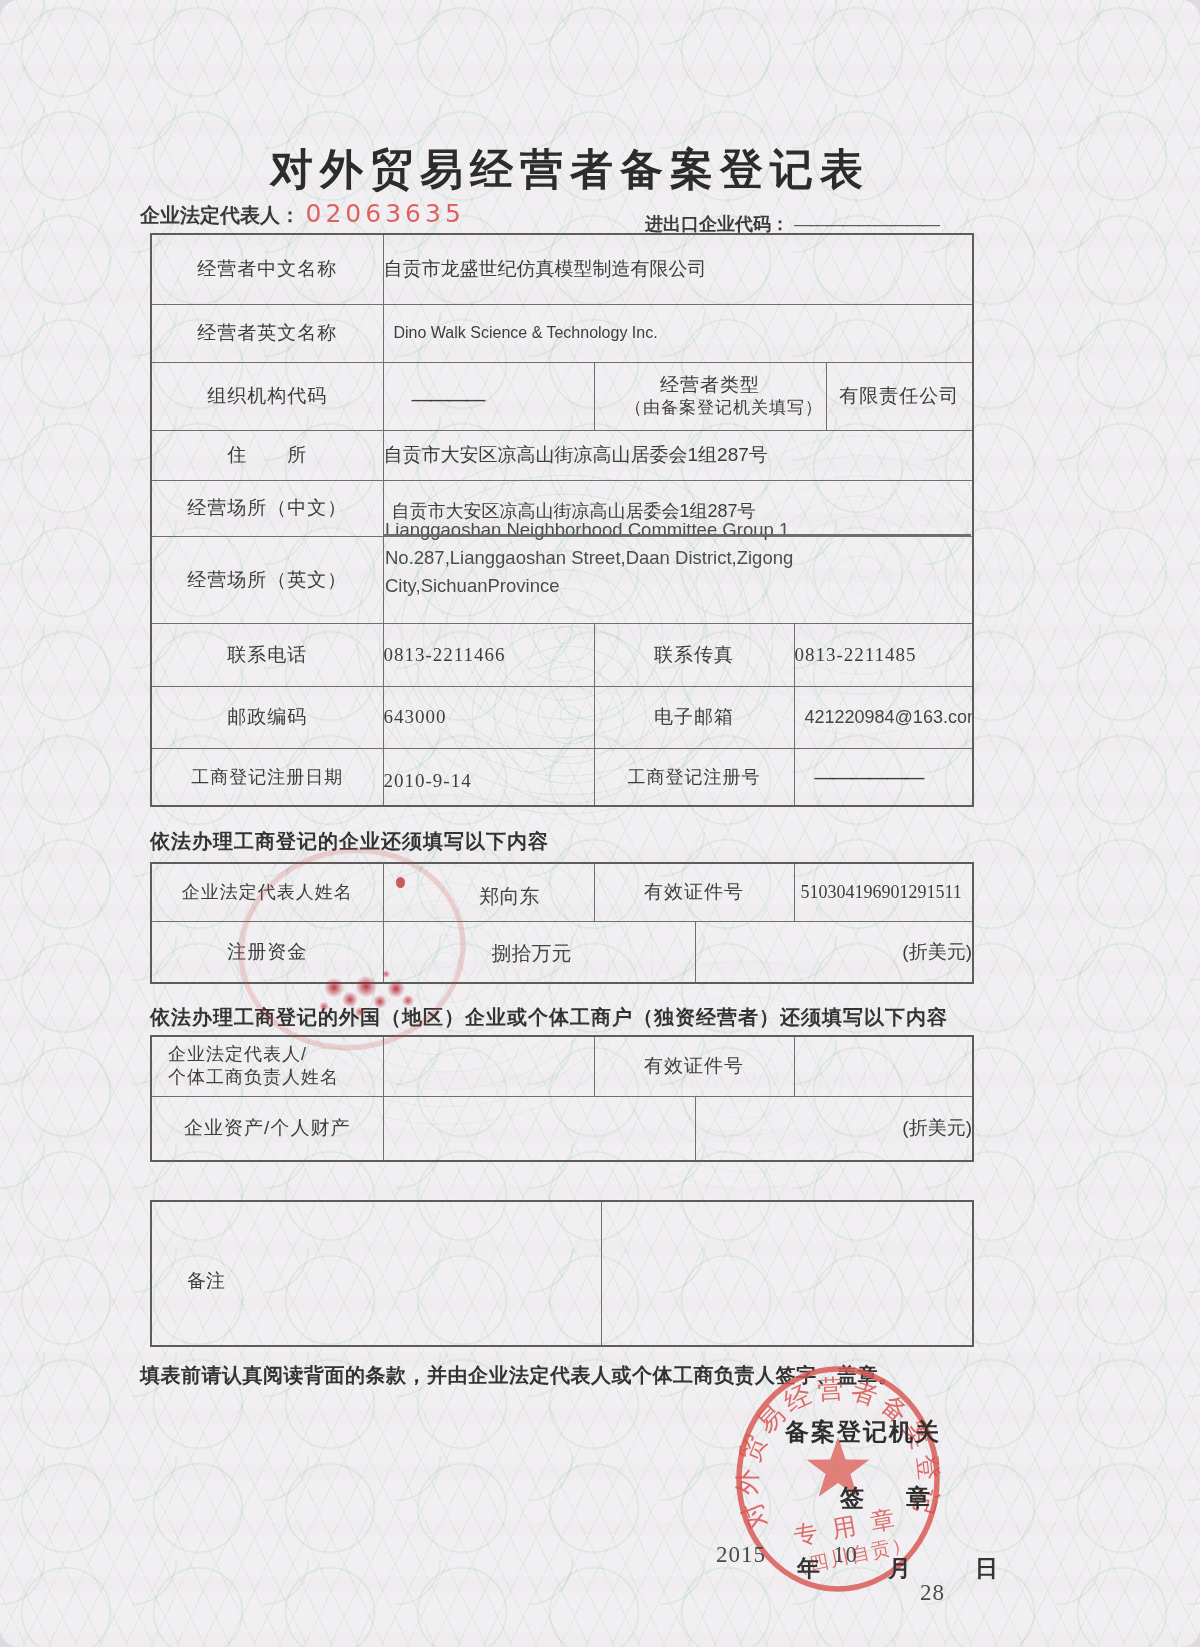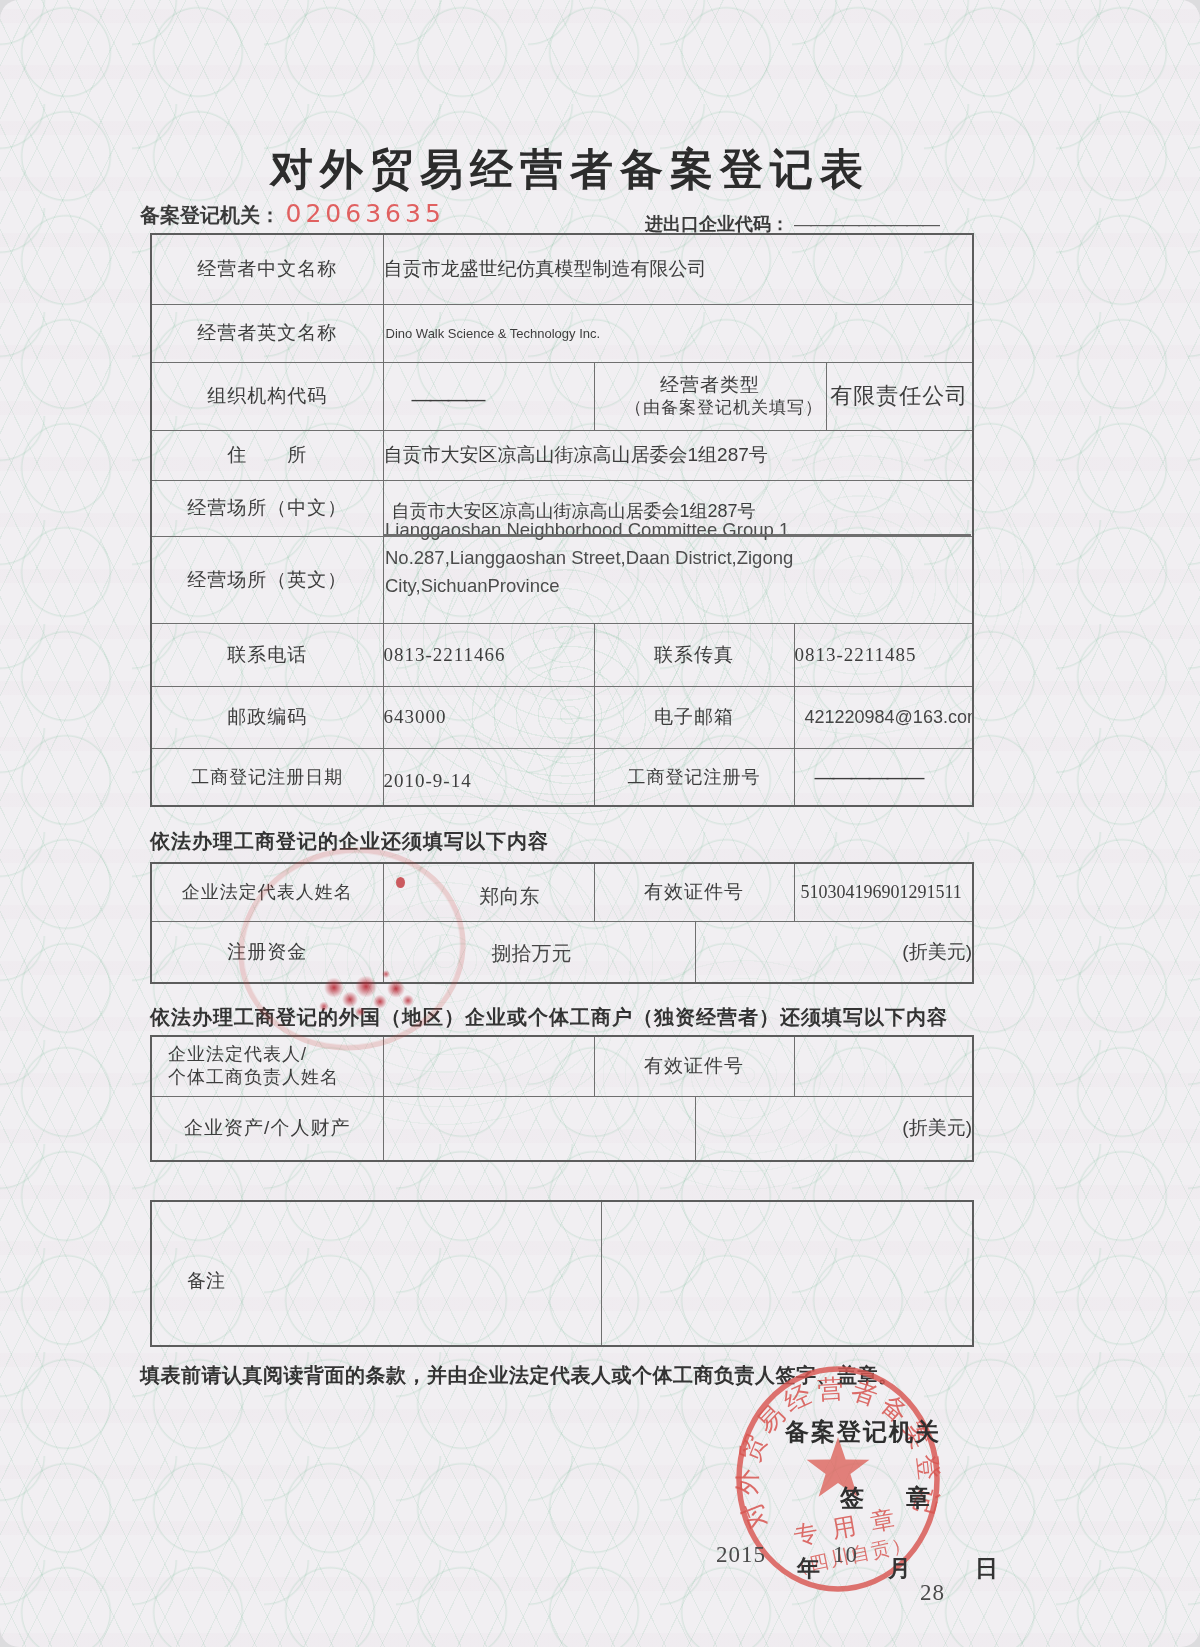--- a/index.html
+++ b/index.html
@@ -75,21 +75,21 @@
   <div class="rosette abs" style="left:350px; top:450px; width:430px; height:370px; opacity:.9;"></div>
   <div class="rosette abs" style="left:465px; top:620px; width:210px; height:190px; opacity:1;"></div>
   <div class="rosette abs" style="left:690px; top:430px; width:340px; height:310px; opacity:.55;"></div>
   <div class="rosette abs" style="left:230px; top:790px; width:430px; height:340px; opacity:.6;"></div>
   <div class="rosette abs" style="left:590px; top:950px; width:310px; height:250px; opacity:.45;"></div>
 
   <div class="abs title">对外贸易经营者备案登记表</div>
 
 
   <div class="abs topline" style="left:140px; top:199px; font-size:20px;">
-    <span class="lbl-strong">备案登记机关：</span>
+    <span class="lbl-strong">企业法定代表人：</span>
     <span class="red-number">02063635</span>
   </div>
 
   <div class="abs topline" style="left:645px; top:212px;">
     <span class="lbl-strong">进出口企业代码：</span>
     <span class="dashes">—————————</span>
   </div>
 
   <table class="t" style="left:150px; top:233px; width:822px;">
     <colgroup>
@@ -99,30 +99,30 @@
         <col style="width:32px">
         <col style="width:147px">
       </colgroup>
     <tbody>
         <tr style="height:70px">
       <td class="lab">经营者中文名称</td>
       <td class="val" colspan="4">自贡市龙盛世纪仿真模型制造有限公司</td>
     </tr>
     <tr style="height:58px">
       <td class="lab">经营者英文名称</td>
-      <td class="val" colspan="4" style="font-size:13px; padding-left:2px;">Dino Walk Science &amp; Technology Inc.</td>
+      <td class="val" colspan="4" style="font-size:16px; padding-left:10px;">Dino Walk Science &amp; Technology Inc.</td>
     </tr>
     <tr style="height:68px">
       <td class="lab">组织机构代码</td>
       <td class="vtop dashes" style="padding:6px 0 0 28px; font-size:20px;">————</td>
       <td class="lab two-line" colspan="2">
         <div>经营者类型</div>
         <div class="small">（由备案登记机关填写）</div>
       </td>
-      <td class="lab" style="font-size:22px;">有限责任公司</td>
+      <td class="lab" style="font-size:19px;">有限责任公司</td>
     </tr>
     <tr style="height:50px">
       <td class="lab">住　　所</td>
       <td class="val" colspan="4">自贡市大安区凉高山街凉高山居委会1组287号</td>
     </tr>
     <tr style="height:56px">
       <td class="lab">经营场所（中文）</td>
       <td class="val vtop" colspan="4" style="padding:6px 0 0 8px; font-size:18px;">自贡市大安区凉高山街凉高山居委会1组287号</td>
     </tr>
     <tr style="height:87px">

